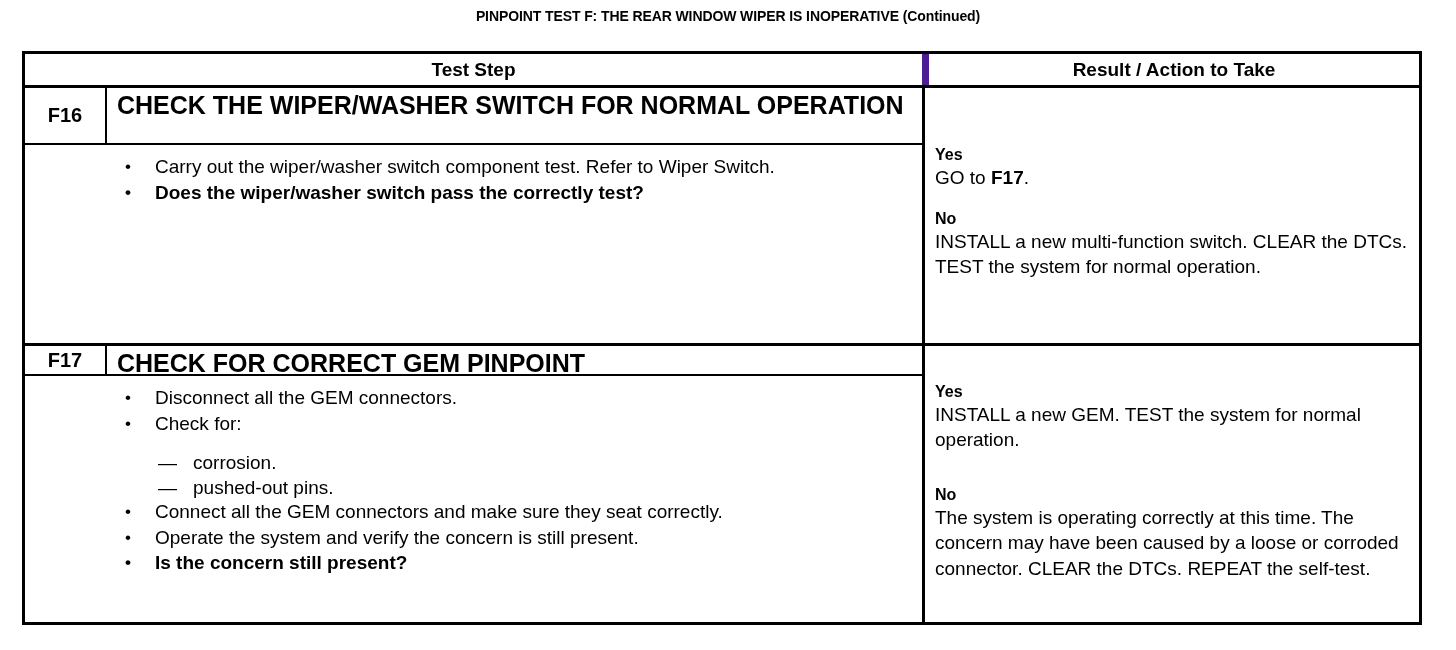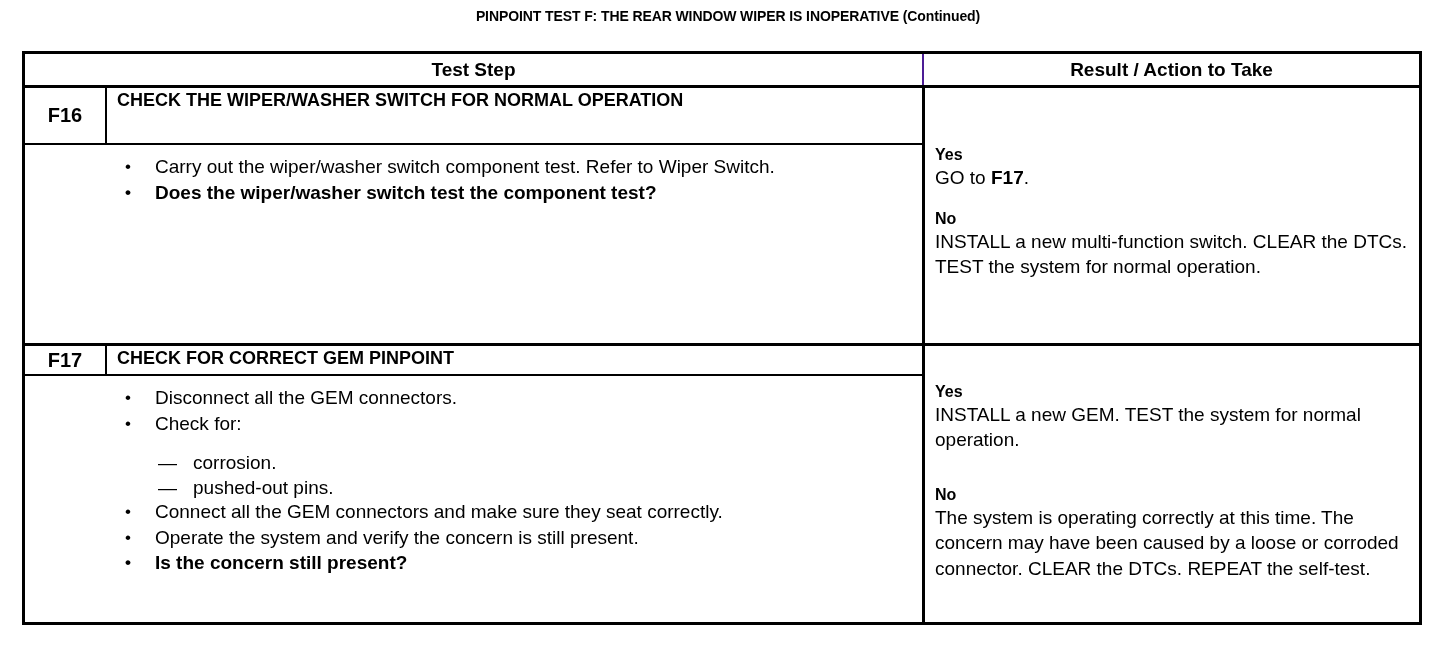--- a/index.html
+++ b/index.html
@@ -59,21 +59,21 @@
     flex: 0 0 auto;
   }
   .col-step {
     width: 897px;
     box-sizing: border-box;
     flex: 0 0 auto;
   }
   .col-result {
     flex: 1 1 auto;
     box-sizing: border-box;
-    border-left: 2px solid #4c1d95;
+    border-left: 7px solid #4c1d95;
   }
   .header-row .col-step,
   .header-row .col-result {
     display: flex;
     align-items: center;
     justify-content: center;
     font-size: 19px;
     font-weight: bold;
   }
 
@@ -123,21 +123,21 @@
     display: flex;
     align-items: center;
     justify-content: center;
     font-size: 20px;
     font-weight: bold;
   }
   .step-title {
     flex: 1 1 auto;
     box-sizing: border-box;
     padding: 2px 0 0 10px;
-    font-size: 18px;
+    font-size: 25px;
     font-weight: bold;
     line-height: 1.22;
   }
 
   
   .step-body {
     flex: 1 1 auto;
     box-sizing: border-box;
     padding: 10px 0 0 0;
     font-size: 19px;
@@ -210,21 +210,21 @@
           <div class="step-id">F16</div>
           <div class="step-title">CHECK THE WIPER/WASHER SWITCH FOR NORMAL OPERATION</div>
         </div>
         <div class="step-body">
           <div class="bullet">
             <span class="mark">•</span>
             <span class="txt">Carry out the wiper/washer switch component test. Refer to Wiper Switch.</span>
           </div>
           <div class="bullet b">
             <span class="mark">•</span>
-            <span class="txt">Does the wiper/washer switch test the component test?</span>
+            <span class="txt">Does the wiper/washer switch pass the correctly test?</span>
           </div>
         </div>
       </div>
 
       <div class="result-cell">
         <div class="res-top-pad-16"></div>
         <div class="res-label">Yes</div>
         <div class="res-text">
           <span>GO to </span><b>F17</b><span>.</span>
         </div>

